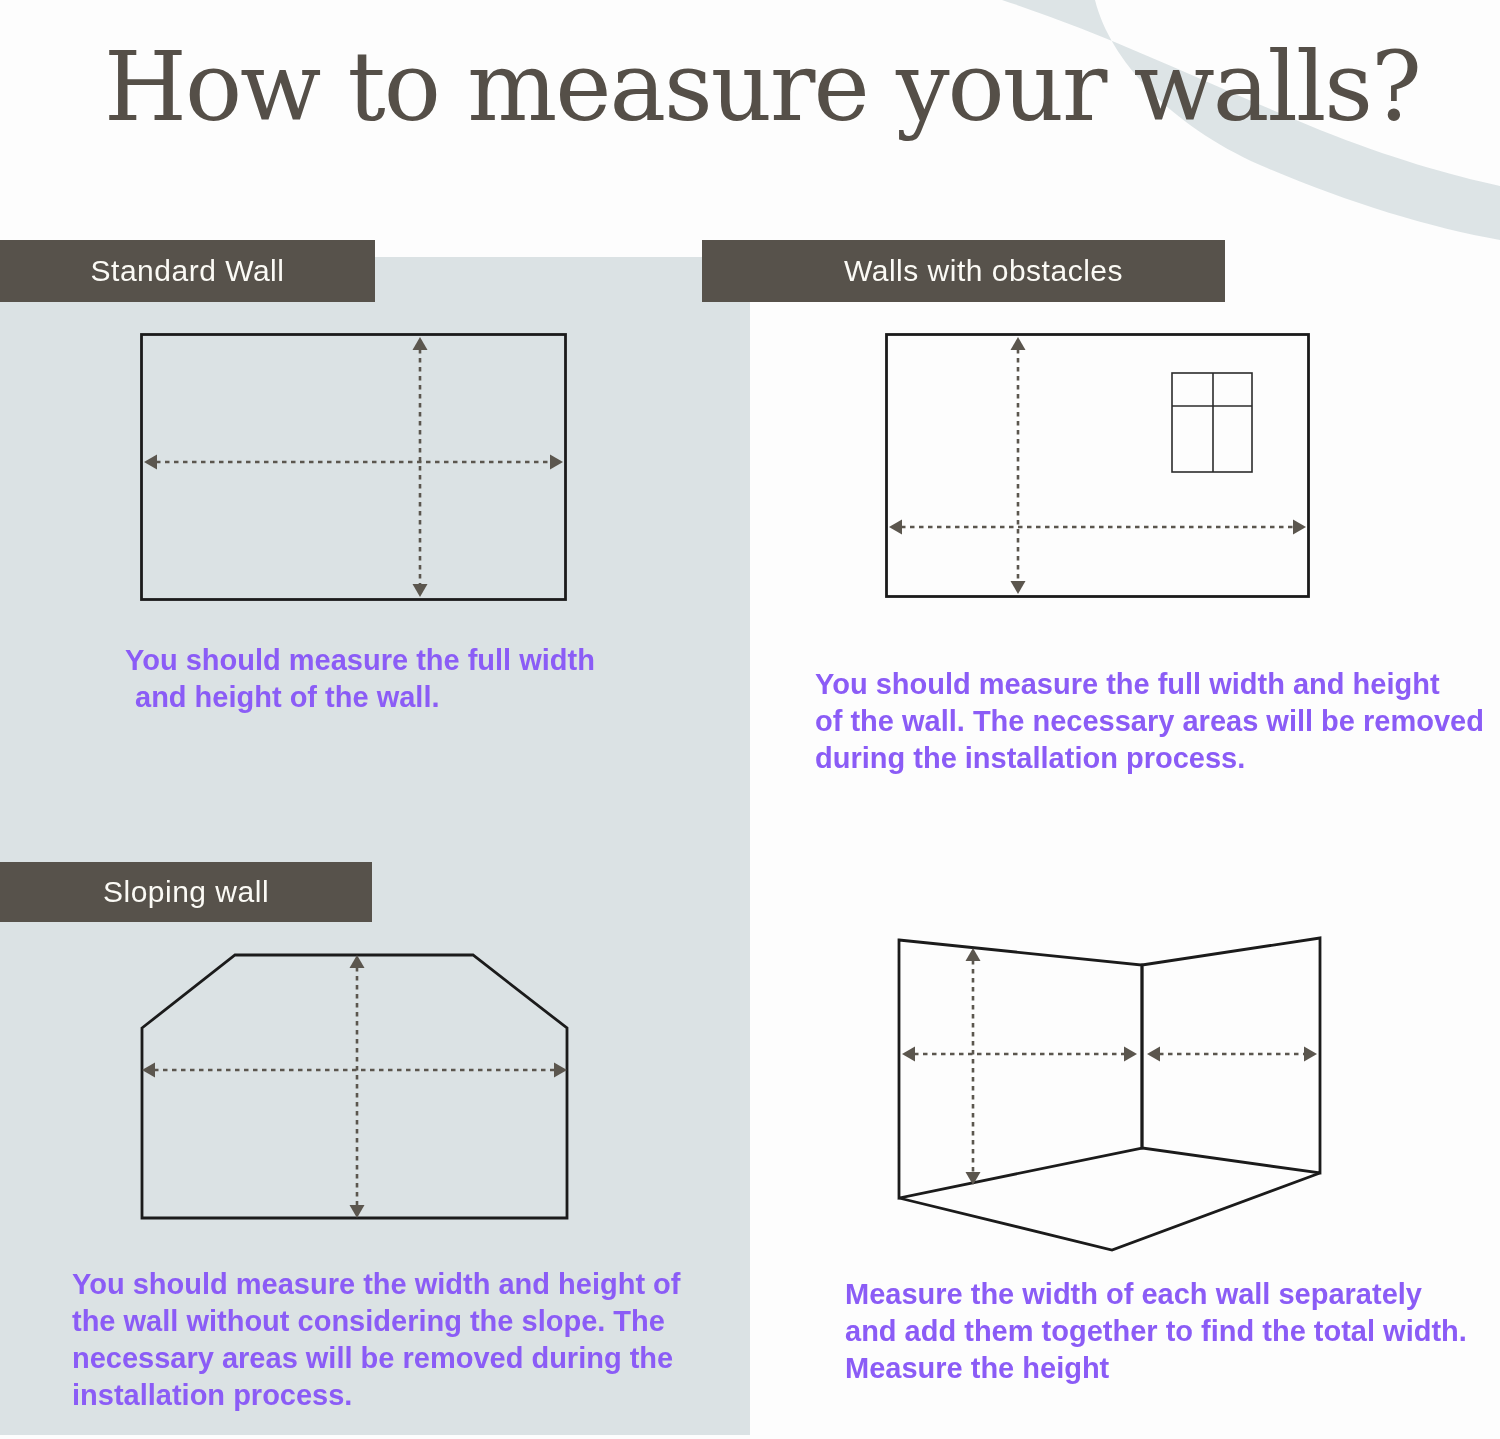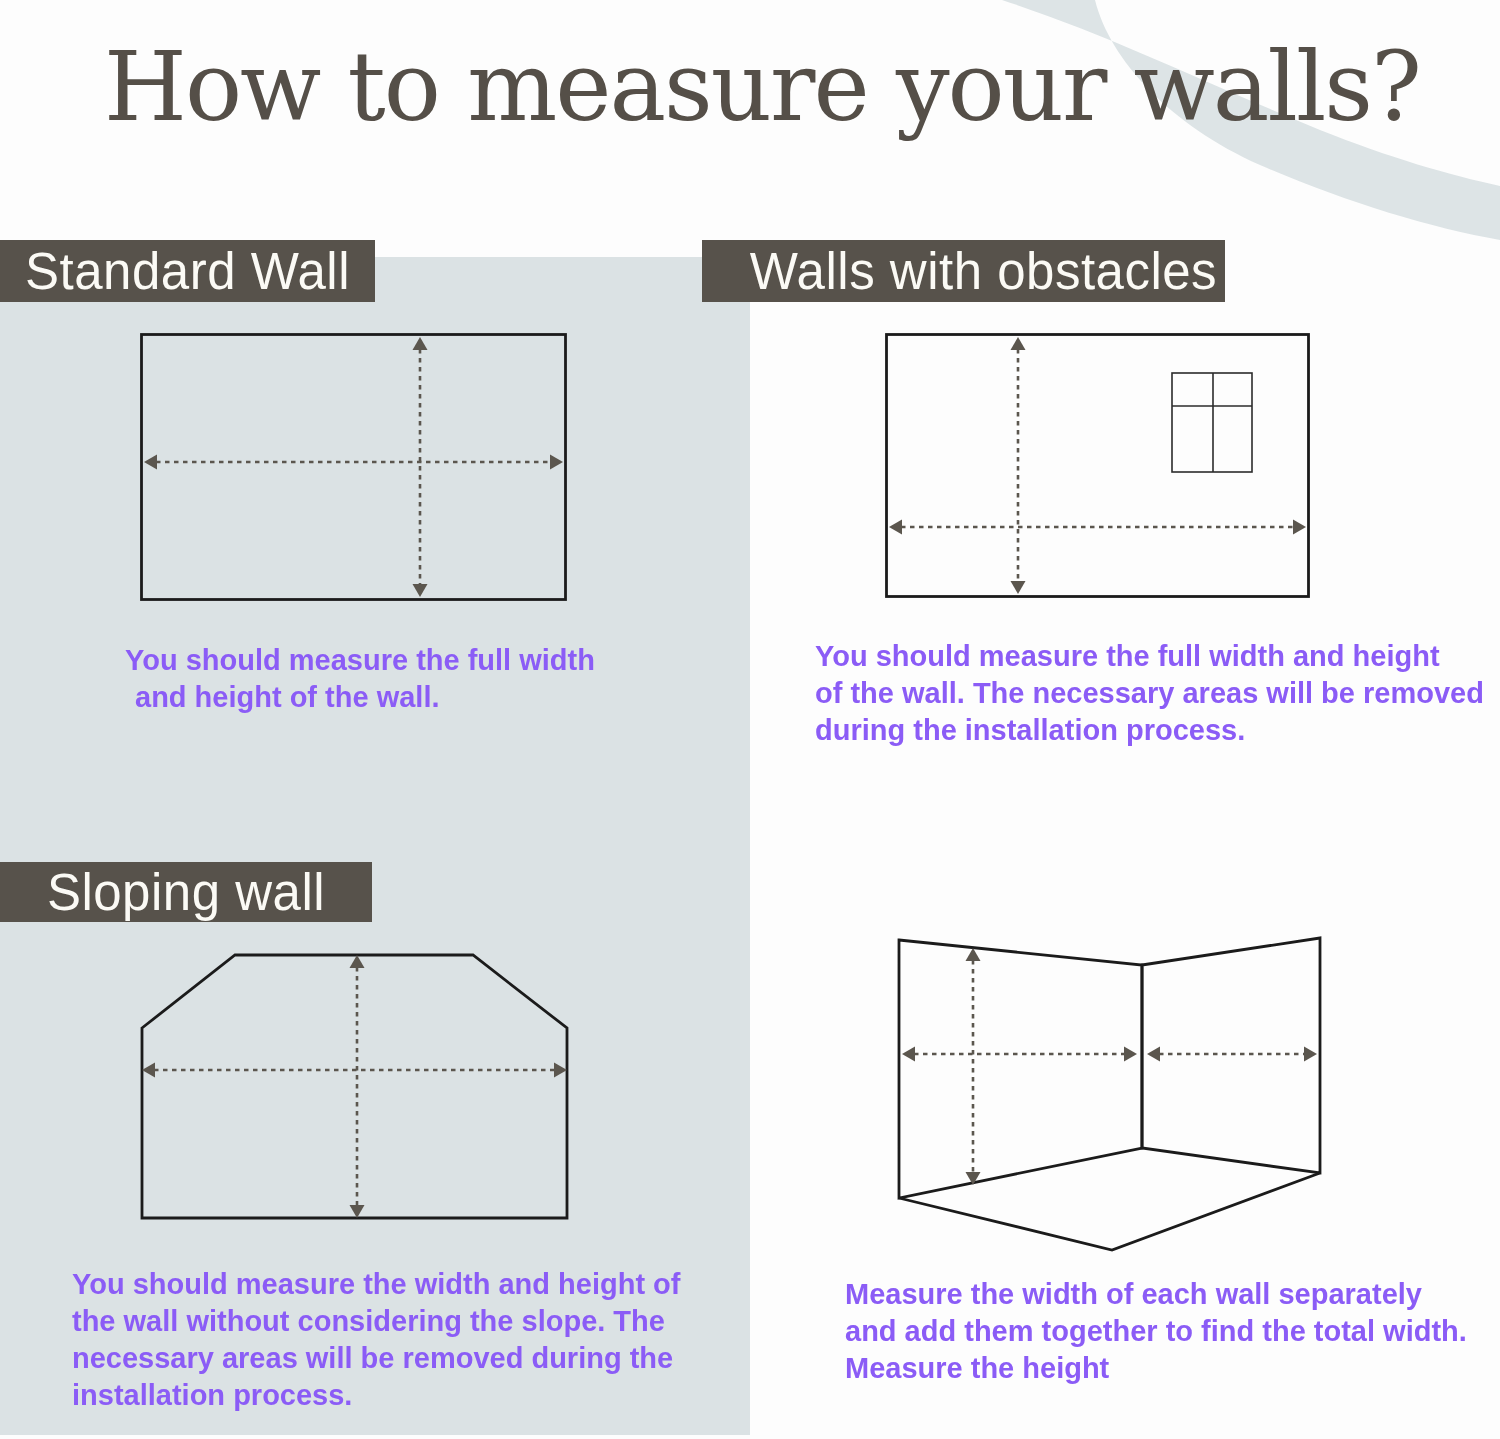--- a/index.html
+++ b/index.html
@@ -4,21 +4,21 @@
 <style>
   html,body{margin:0;padding:0;background:#fdfdfd;}
   .page{position:relative;width:1500px;height:1439px;background:#fdfdfd;overflow:hidden;
         font-family:"Liberation Sans",sans-serif;}
   .stripe{position:absolute;left:0;top:0;width:1500px;height:1439px;pointer-events:none;}
   .left-panel{position:absolute;left:0;top:257px;width:750px;height:1178px;background:#dbe2e4;}
   .title{position:absolute;left:12px;top:28px;width:1500px;margin:0;text-align:center;
          font-family:"DejaVu Serif",serif;font-weight:normal;font-size:95px;line-height:1.25;
          color:#554f48;letter-spacing:-2px;}
   .header-box{position:absolute;background:#57524b;color:#fbfaf5;display:flex;
-              align-items:center;justify-content:center;font-size:51px;font-weight:normal;
+              align-items:center;justify-content:center;font-size:30px;font-weight:normal;
               letter-spacing:0.5px;}
   .hdr-standard{left:0;top:240px;width:375px;height:62px;}
   .hdr-obstacles{left:702px;top:240px;width:483px;height:62px;padding-left:40px;}
   .hdr-sloping{left:0;top:862px;width:372px;height:60px;}
   .hdr-many{left:752px;top:862px;width:440px;height:60px;}
   .diagram{position:absolute;}
   #diag-standard{left:140px;top:333px;}
   #diag-obstacles{left:885px;top:333px;}
   #diag-sloping{left:140px;top:950px;}
   #diag-many{left:895px;top:930px;}
@@ -124,21 +124,21 @@
       <polygon class="ah" points="252,124 265,116.5 265,131.5"></polygon>
       <polygon class="ah" points="422,124 409,116.5 409,131.5"></polygon>
     </g>
   </svg>
 
   <div class="para" style="left:125px;top:642px;">
     <div class="para-line">You should measure the full width</div>
     <div class="para-line" style="padding-left:10px;">and height of the wall.</div>
   </div>
 
-  <div class="para" style="left:815px;top:638px;">
+  <div class="para" style="left:815px;top:666px;">
     <div class="para-line">You should measure the full width and height</div>
     <div class="para-line">of the wall. The necessary areas will be removed</div>
     <div class="para-line">during the installation process.</div>
   </div>
 
   <div class="para" style="left:72px;top:1266px;">
     <div class="para-line">You should measure the width and height of</div>
     <div class="para-line">the wall without considering the slope. The</div>
     <div class="para-line">necessary areas will be removed during the</div>
     <div class="para-line">installation process.</div>

